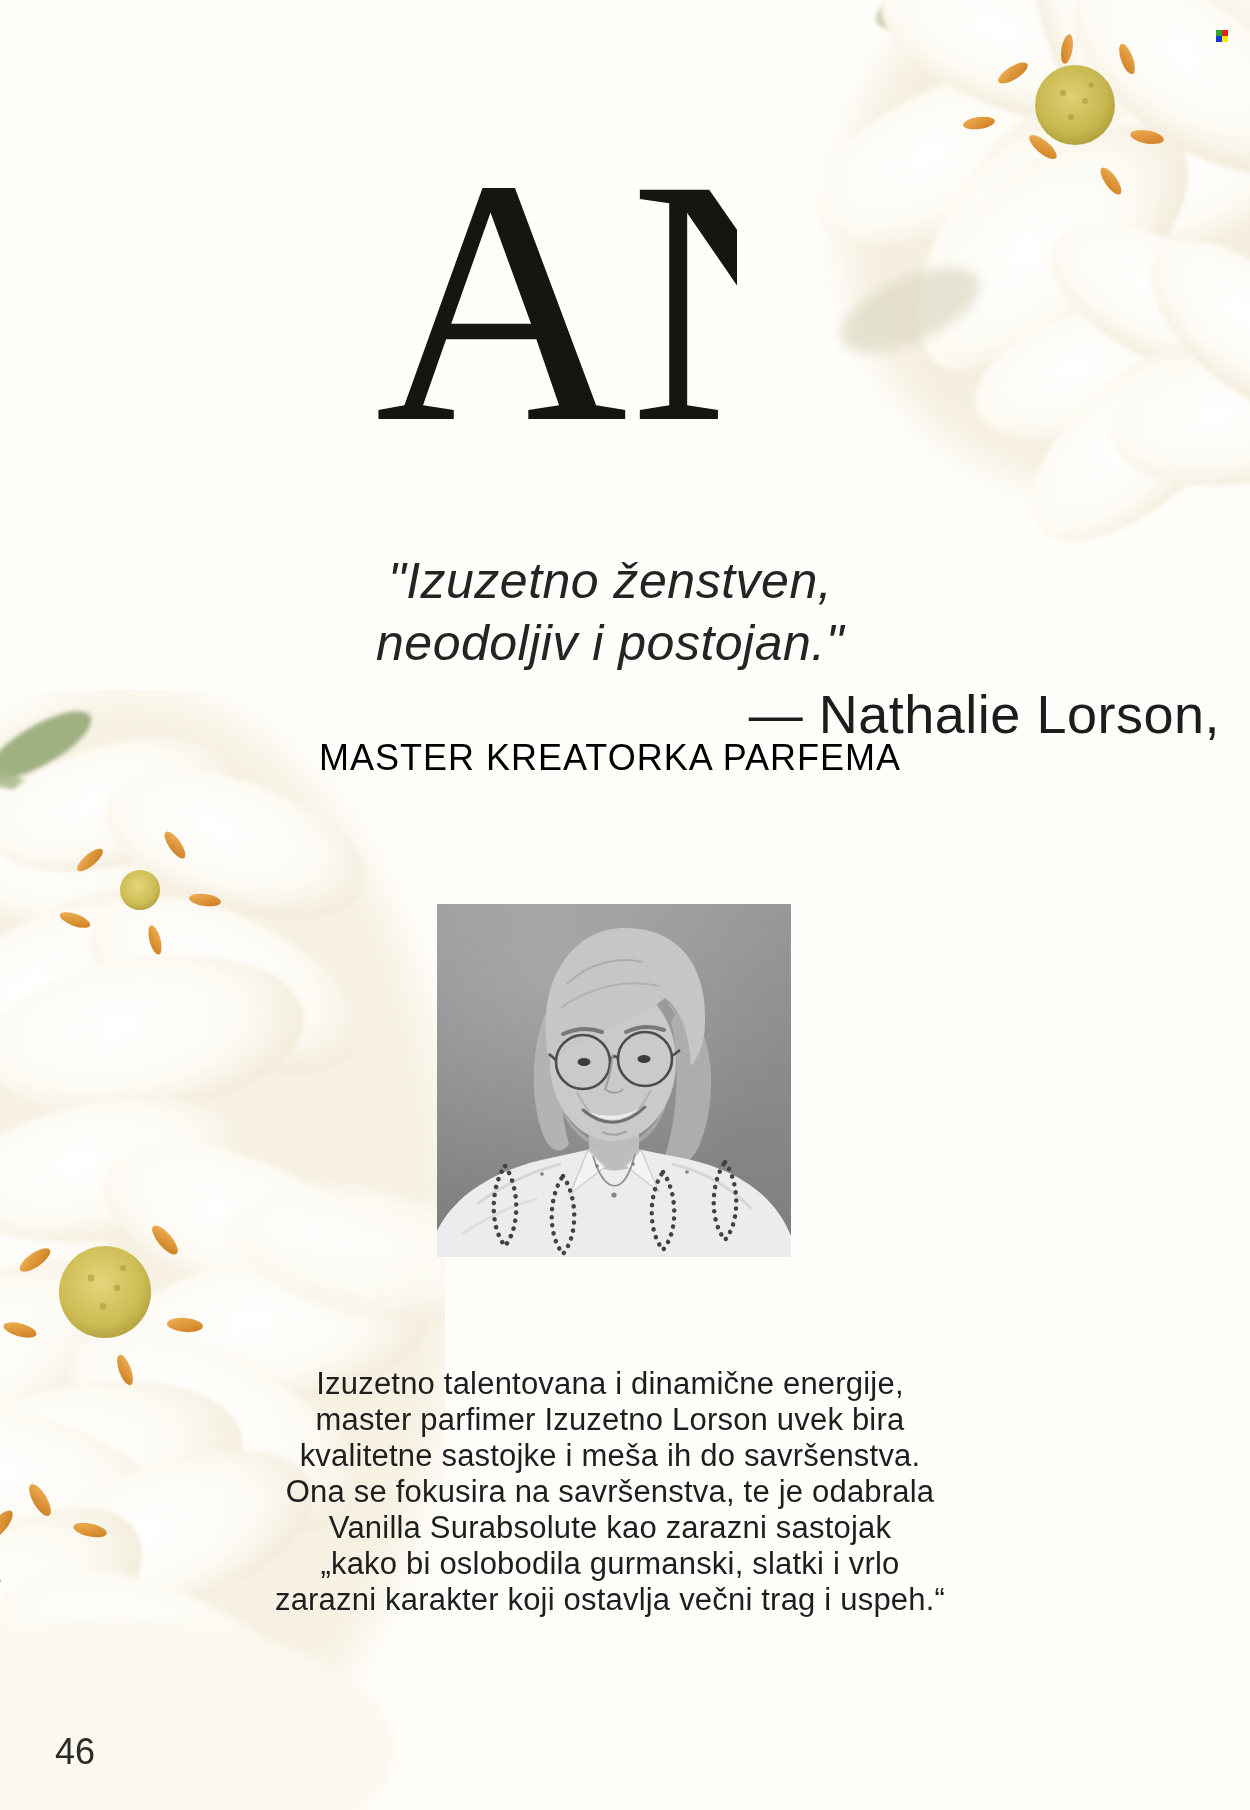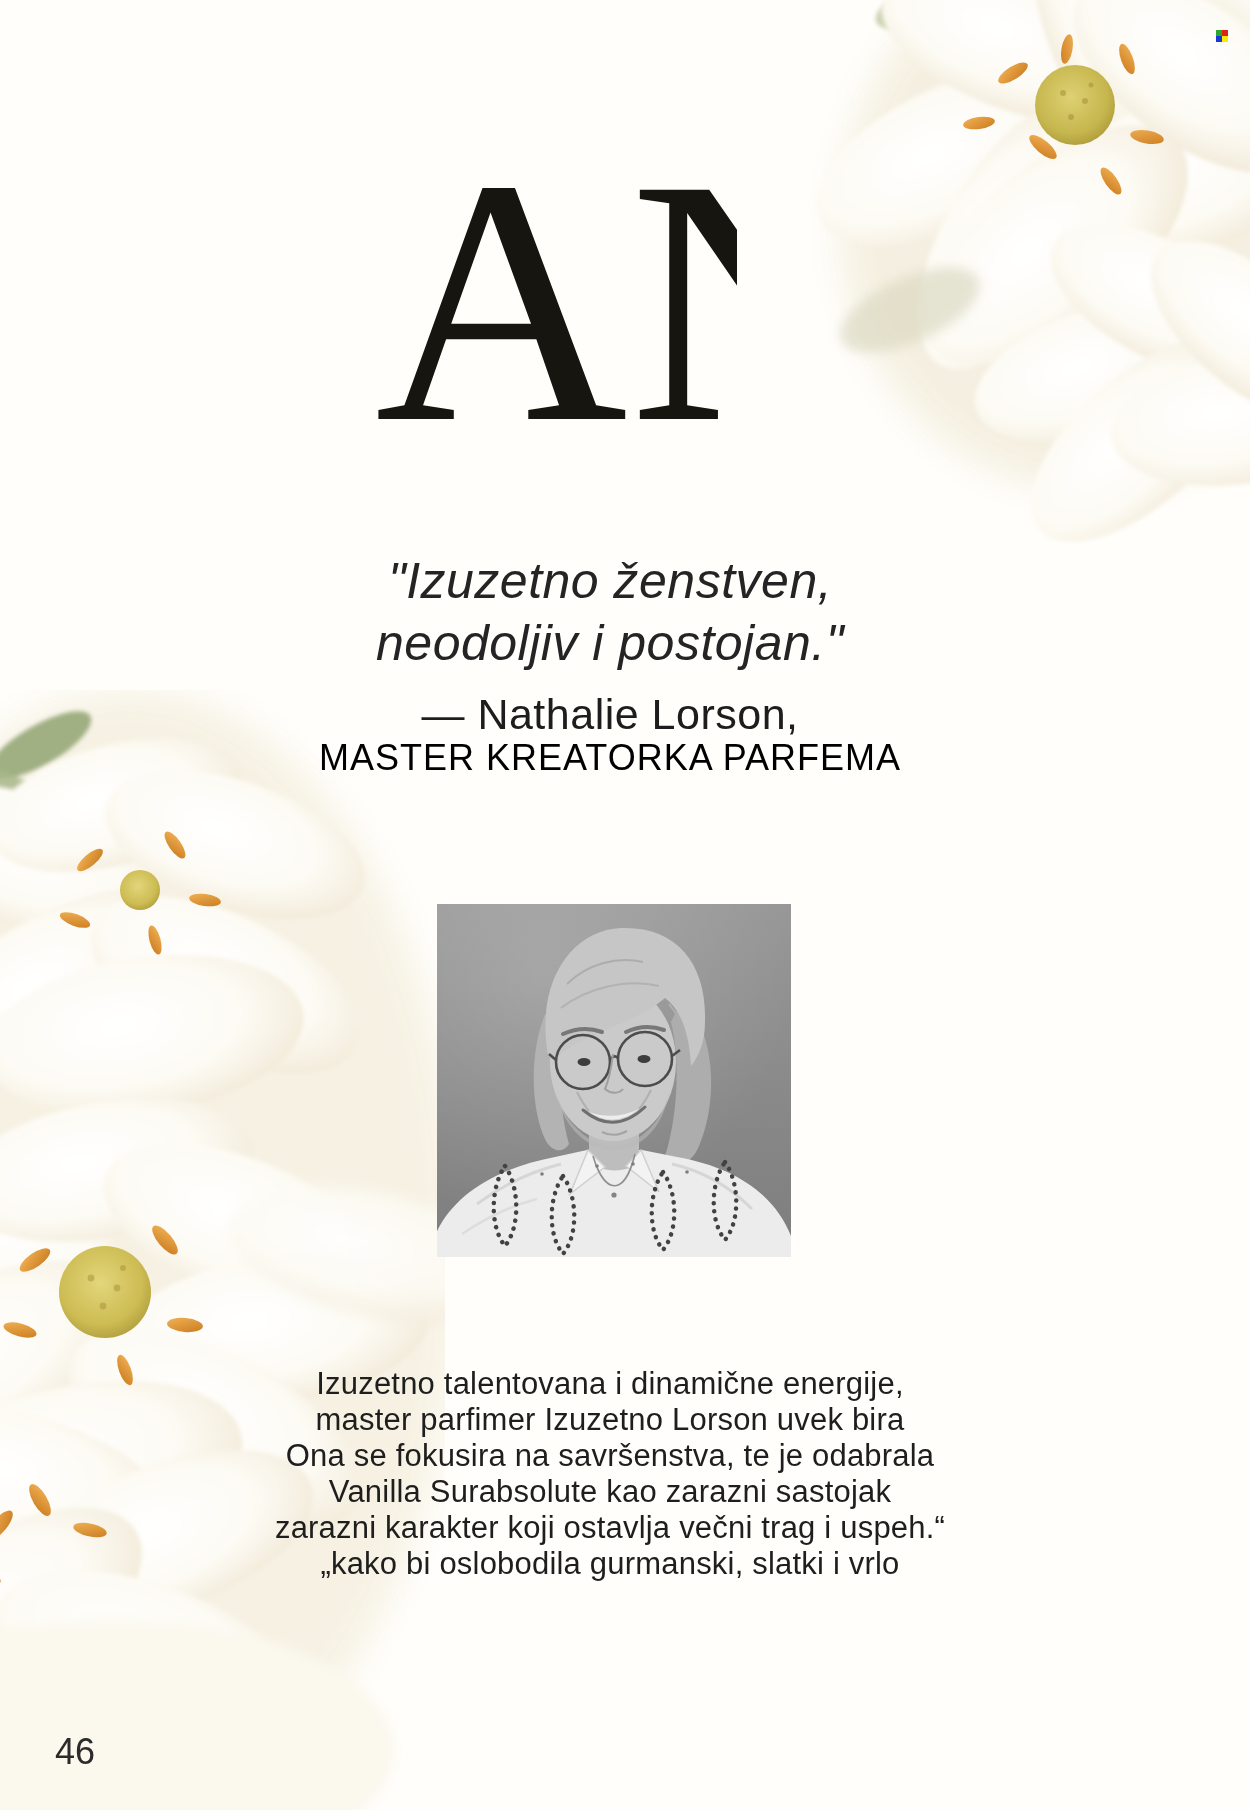--- a/index.html
+++ b/index.html
@@ -21,21 +21,21 @@
     color:#16150f; white-space:nowrap;
   }
   .content-col { position:absolute; z-index:4; left:0; top:0; width:1220px; height:100%; text-align:center; }
   .quote-block { position:absolute; top:550px; left:0; width:100%; }
   .quote-line {
     font-style:italic; font-size:50px; line-height:62px;
     color:#242424; letter-spacing:0.5px;
   }
   .quote-author {
     position:absolute; top:691px; left:0; width:100%;
-    font-size:43px; line-height:46px; color:#1d1d1d; letter-spacing:0.5px;
+    font-size:54px; line-height:46px; color:#1d1d1d; letter-spacing:0.5px;text-align:right;
   }
   .quote-role {
     position:absolute; top:739px; left:0; width:100%;
     font-size:36px; line-height:38px; color:#000000; letter-spacing:1px;
   }
   .portrait-frame {
     position:absolute; z-index:4; left:437px; top:904px;
     width:354px; height:353px; overflow:hidden; background:#8f8f8f;
   }
   .portrait-frame svg { display:block; width:100%; height:100%; }
@@ -234,24 +234,25 @@
     <div class="quote-block">
       <div class="quote-line">"Izuzetno ženstven,</div>
       <div class="quote-line">neodoljiv i postojan."</div>
     </div>
     <div class="quote-author">— Nathalie Lorson,</div>
     <div class="quote-role">MASTER KREATORKA PARFEMA</div>
 
     <div class="body-paragraph">
       <div class="body-line">Izuzetno talentovana i dinamične energije,</div>
       <div class="body-line">master parfimer Izuzetno Lorson uvek bira</div>
+      <div class="body-line">kvalitetne sastojke i meša ih do savršenstva.</div>
       <div class="body-line">Ona se fokusira na savršenstva, te je odabrala</div>
       <div class="body-line">Vanilla Surabsolute kao zarazni sastojak</div>
+      <div class="body-line">„kako bi oslobodila gurmanski, slatki i vrlo</div>
       <div class="body-line">zarazni karakter koji ostavlja večni trag i uspeh.“</div>
-      <div class="body-line">„kako bi oslobodila gurmanski, slatki i vrlo</div>
     </div>
   </div>
 
   <div class="portrait-frame">
     <svg viewBox="0 0 354 353" aria-hidden="true">
       <defs>
         <linearGradient id="pbg" x1="0" y1="0" x2="0" y2="1">
           <stop offset="0%" stop-color="#989898"></stop>
             <stop offset="100%" stop-color="#7d7d7d"></stop>
         </linearGradient>

